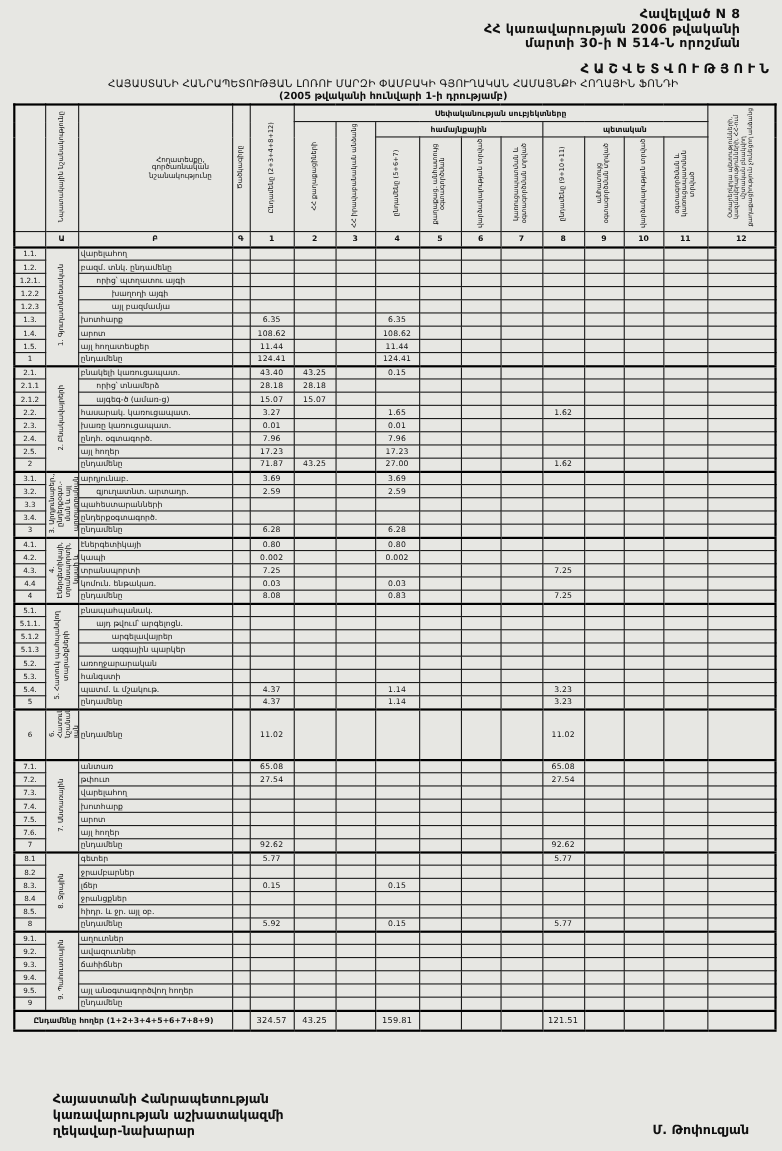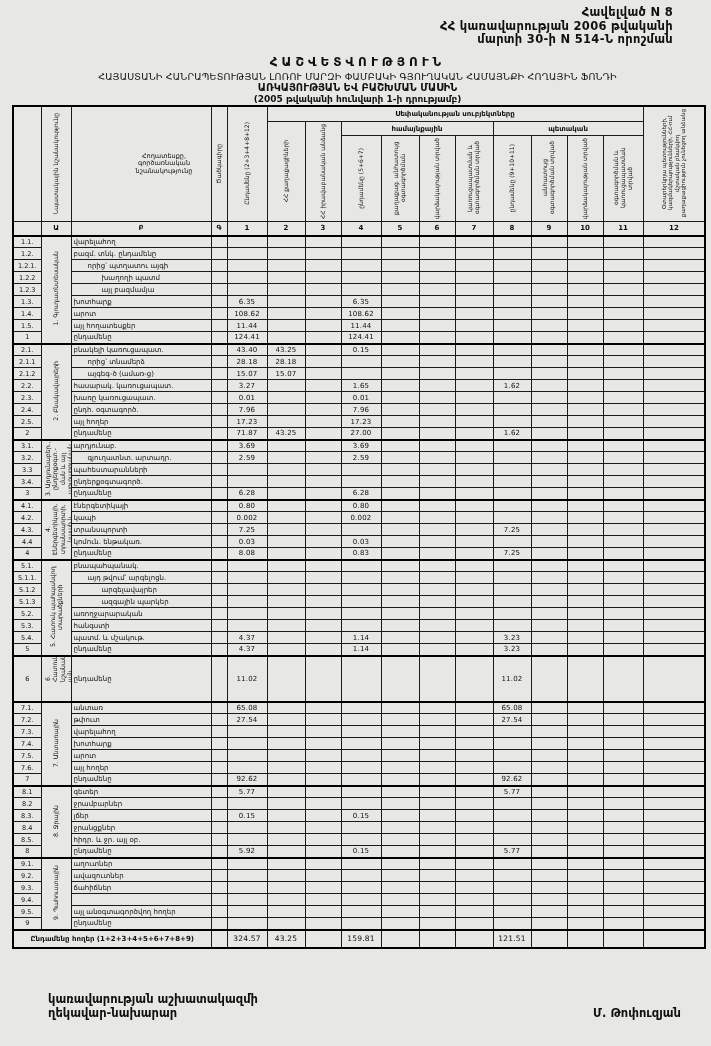--- a/index.html
+++ b/index.html
@@ -13,21 +13,21 @@
     position: relative;
   }
   .page { width: 711px; height: 1046px; padding: 4px 8px 0 12px; position: relative; }
 
   
   .appendix { text-align: right; padding-right: 30px; padding-top: 2px; }
   .appendix div { font-weight: bold; font-size: 11.5px; line-height: 1.18; letter-spacing: .3px; }
 
   
   .titleblock { text-align: center; margin-top: 8px; }
-  .titleblock .t1 { font-weight: bold; font-size: 12px; letter-spacing: 4px; }
+  .titleblock .t1 { font-weight: bold; font-size: 12px; letter-spacing: 4px; text-align: right; }
   .titleblock .t2 { font-weight: normal; font-size: 9.5px; margin-top: 2px; letter-spacing: .2px; }
   .titleblock .t3 { font-weight: bold; font-size: 10px; }
   .titleblock .t4 { font-weight: bold; font-size: 9px; margin-top: 1px; }
   .units-note { text-align: right; font-style: italic; font-size: 7px; color: #333; padding-right: 18px; margin-top: 3px; }
 
   
   table { border-collapse: collapse; table-layout: fixed; width: 692px; margin-top: 1px; }
   th, td { border: 1px solid #1b1b1b; overflow: hidden; }
   thead th { font-weight: normal; font-size: 6px; text-align: center; vertical-align: middle; background: transparent; }
   thead tr.band-row1 { height: 16px; }
@@ -75,21 +75,20 @@
 
   <div class="appendix">
     <div>Հավելված N 8</div>
     <div>ՀՀ կառավարության 2006 թվականի</div>
     <div>մարտի 30-ի N 514-Ն որոշման</div>
   </div>
 
   <div class="titleblock">
     <div class="t1">ՀԱՇՎԵՏՎՈՒԹՅՈՒՆ</div>
     <div class="t2">ՀԱՅԱՍՏԱՆԻ ՀԱՆՐԱՊԵՏՈՒԹՅԱՆ ԼՈՌՈՒ ՄԱՐԶԻ ՓԱՄԲԱԿԻ ԳՅՈՒՂԱԿԱՆ ՀԱՄԱՅՆՔԻ ՀՈՂԱՅԻՆ ՖՈՆԴԻ</div>
-    <div class="t3">ԱՌԿԱՅՈՒԹՅԱՆ ԵՎ ԲԱՇԽՄԱՆ ՄԱՍԻՆ</div>
     <div class="t4">(2005 թվականի հունվարի 1-ի դրությամբ)</div>
   </div>
 
 
   <table>
     <colgroup>
       <col style="width:28px">
         <col style="width:30px">
         <col style="width:140px">
         <col style="width:16px">
@@ -199,21 +198,21 @@
           <td class="val"></td>
           <td class="val"></td>
           <td class="val"></td>
           <td class="val"></td>
           <td class="val"></td>
           <td class="val"></td>
           <td class="val"></td>
         </tr>
         <tr>
           <td class="num">1.2.2</td>
-          <td class="lbl ind2">խաղողի պատմ</td>
+          <td class="lbl ind2">խաղողի այգի</td>
           <td class="val"></td>
           <td class="val"></td>
           <td class="val"></td>
           <td class="val"></td>
           <td class="val"></td>
           <td class="val"></td>
           <td class="val"></td>
           <td class="val"></td>
           <td class="val"></td>
           <td class="val"></td>
@@ -1110,19 +1109,20 @@
           <td class="val"></td>
           <td class="val"></td>
           <td class="val"></td>
           <td class="val"></td>
         </tr>
       </tbody>
   </table>
 
   <div class="footer">
     <div class="left">
+      <div>Հայաստանի Հանրապետության</div>
       <div>կառավարության աշխատակազմի</div>
       <div>ղեկավար-նախարար</div>
     </div>
     <div class="right">Մ. Թոփուզյան</div>
   </div>
 
 </div>
 
 </body></html>

